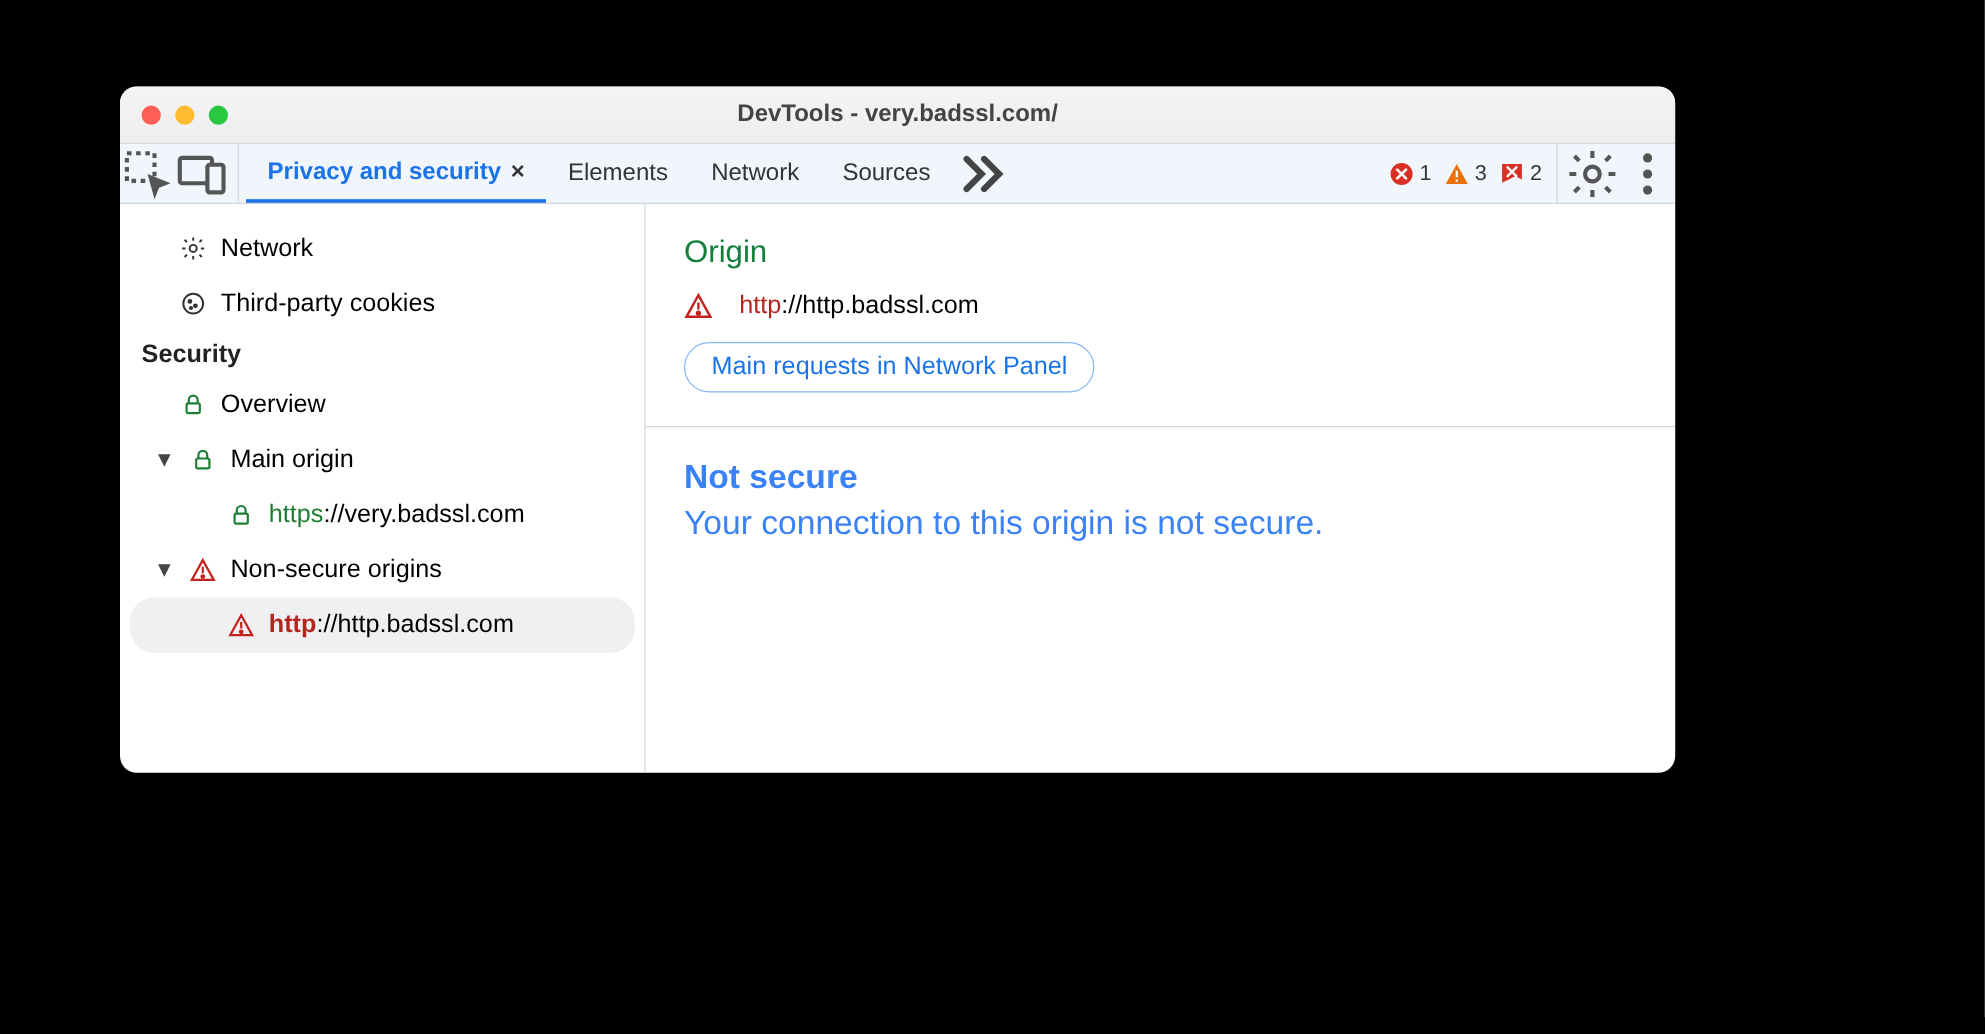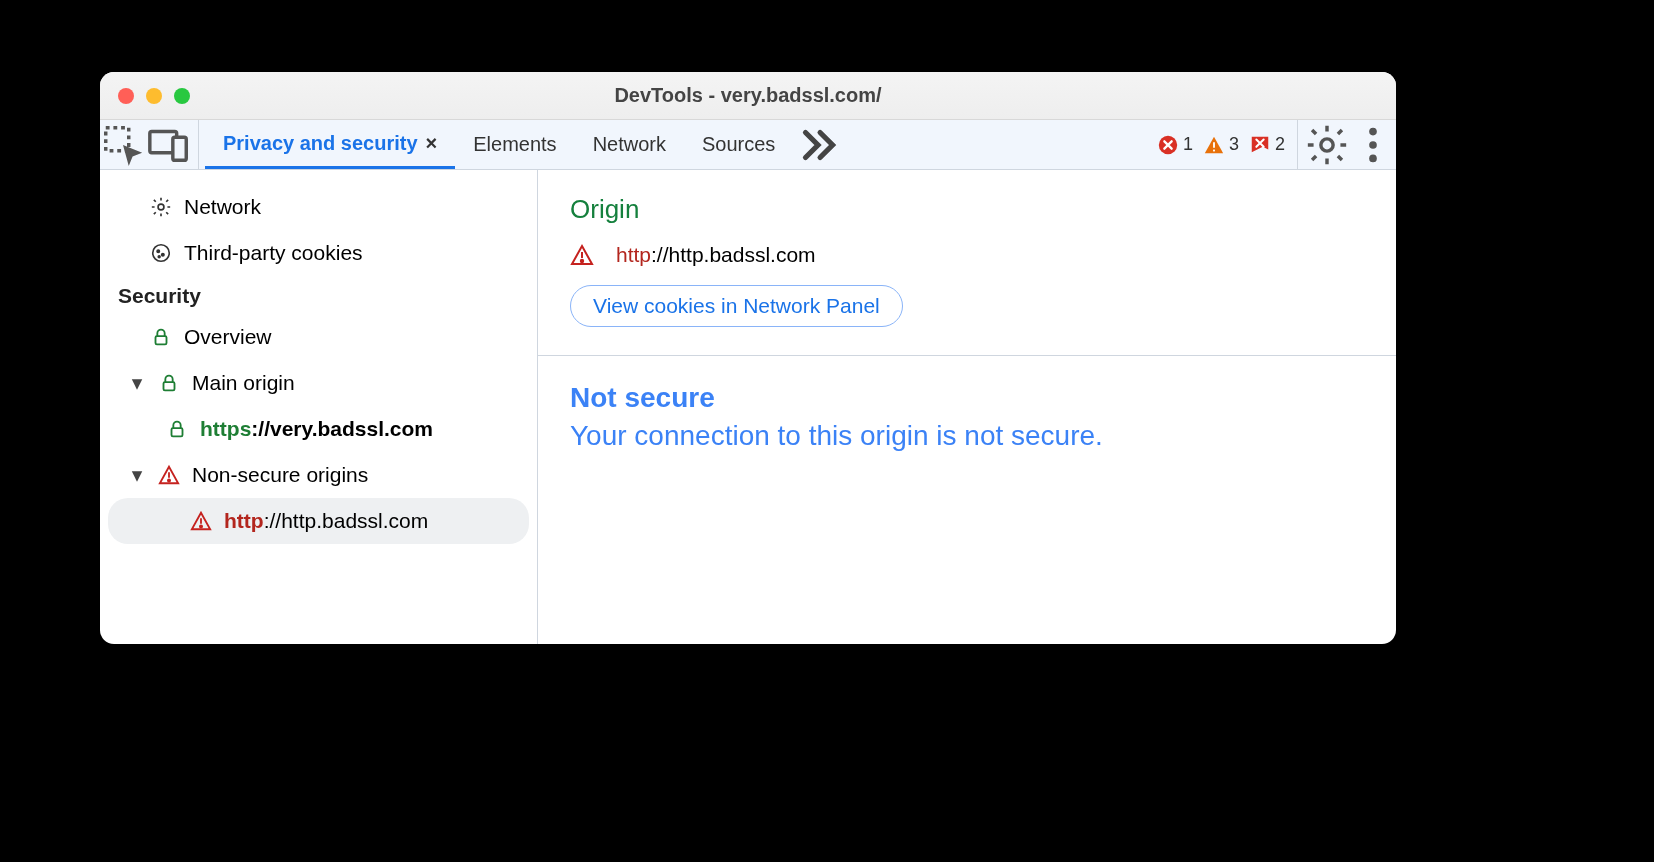--- a/index.html
+++ b/index.html
@@ -129,21 +129,21 @@
     padding: 6px 8px 6px 18px;
     line-height: 34px;
   }
   .row .caret {
     width: 18px;
     display:inline-flex;
     justify-content:center;
     color:#444;
   }
   .row.indent1 { padding-left: 50px; }
-  .row.indent2 { padding-left: 66px; font-weight: bold; }
+  .row.indent2 { padding-left: 90px; }
   .row.selected {
     background:#eef0f2;
     border-radius: 20px;
     margin: 0 8px;
     padding-left: 82px;
   }
   .lock-green { color:#1e7e34; }
   .warn-red { color:#c5221f; }
   .txt-green { color:#1e7e34; }
   .txt-red { color:#b3261e; }
@@ -380,21 +380,21 @@
                 <path d="M12 3 L22 21 H2 Z"></path>
                 <line x1="12" y1="9" x2="12" y2="15"></line>
                 <circle cx="12" cy="18" r="1.2" fill="currentColor"></circle>
               </svg>
           </span>
           <span>
             <span class="txt-red">http</span><span>://http.badssl.com</span>
           </span>
         </div>
         <a class="pill">
-          <span>View cookies in Network Panel</span>
+          <span>Main requests in Network Panel</span>
         </a>
       </div>
       <div class="detail-block">
         <div class="hd">Not secure</div>
         <div>Your connection to this origin is not secure.</div>
       </div>
     </div>
 
   </div>
 </div>

